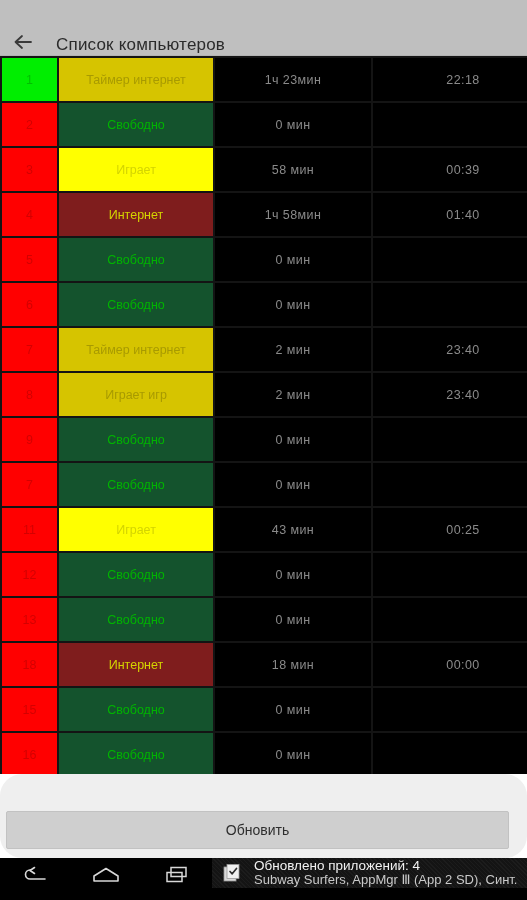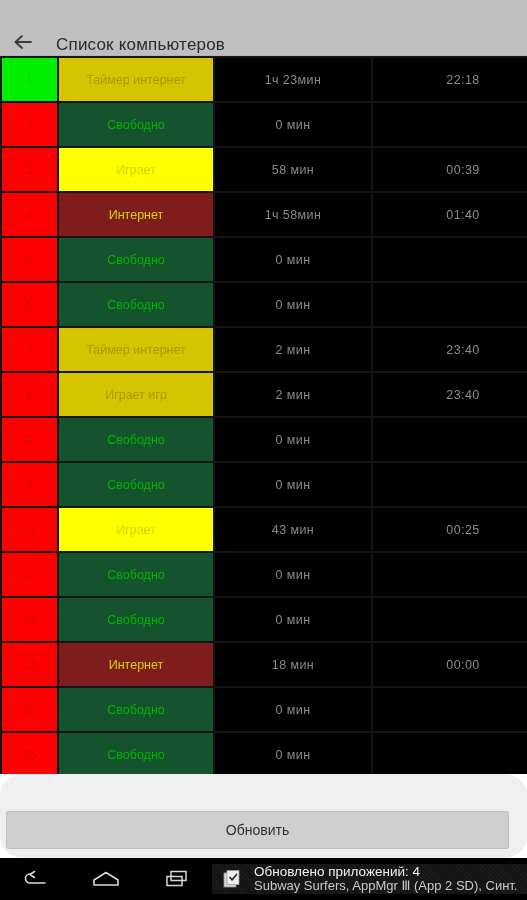--- a/index.html
+++ b/index.html
@@ -108,21 +108,21 @@
     font-family:"Liberation Sans", sans-serif;
     cursor:pointer;
     display:flex; align-items:center; justify-content:center;
   }
 
   
   .navbar {
     height:42px; min-height:42px;
     background:#000000;
     display:flex;
-    align-items:center;
+    align-items:flex-start;
   }
   .nav-buttons {
     width:212px;
     display:flex;
     align-items:center;
     justify-content:space-around;
     flex:0 0 auto;
   }
   .nav-btn {
     width:46px; height:34px;

